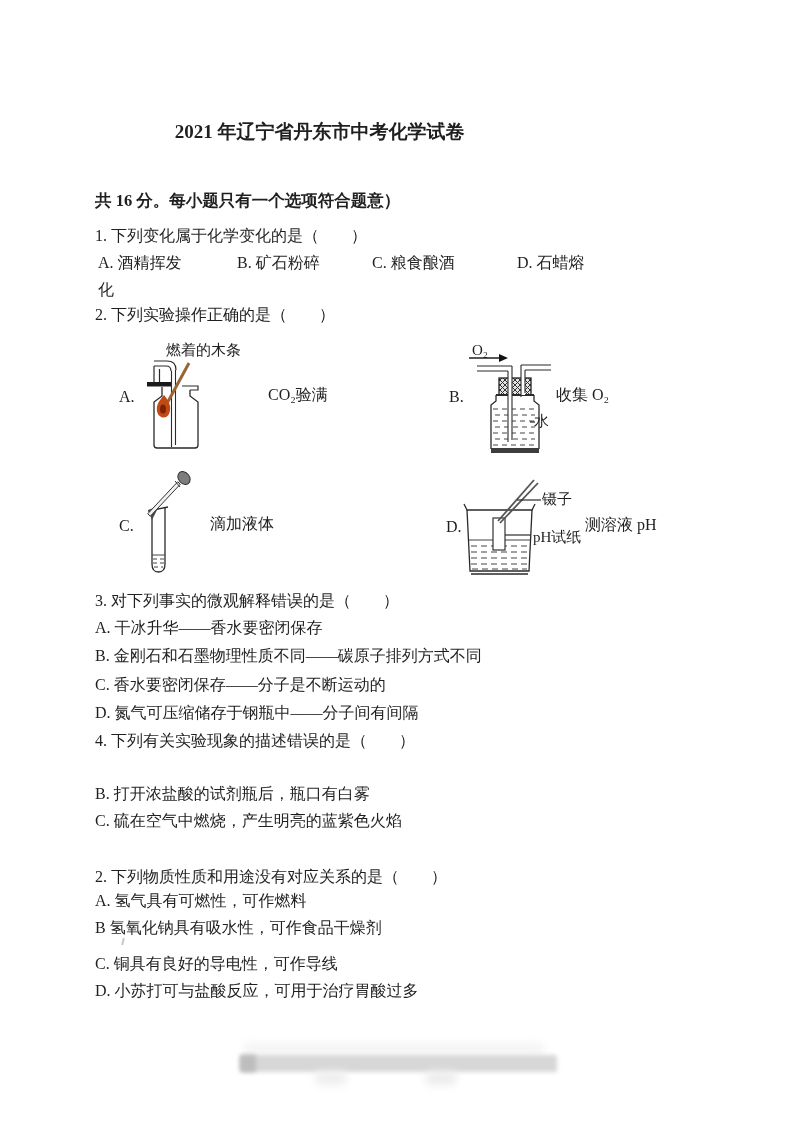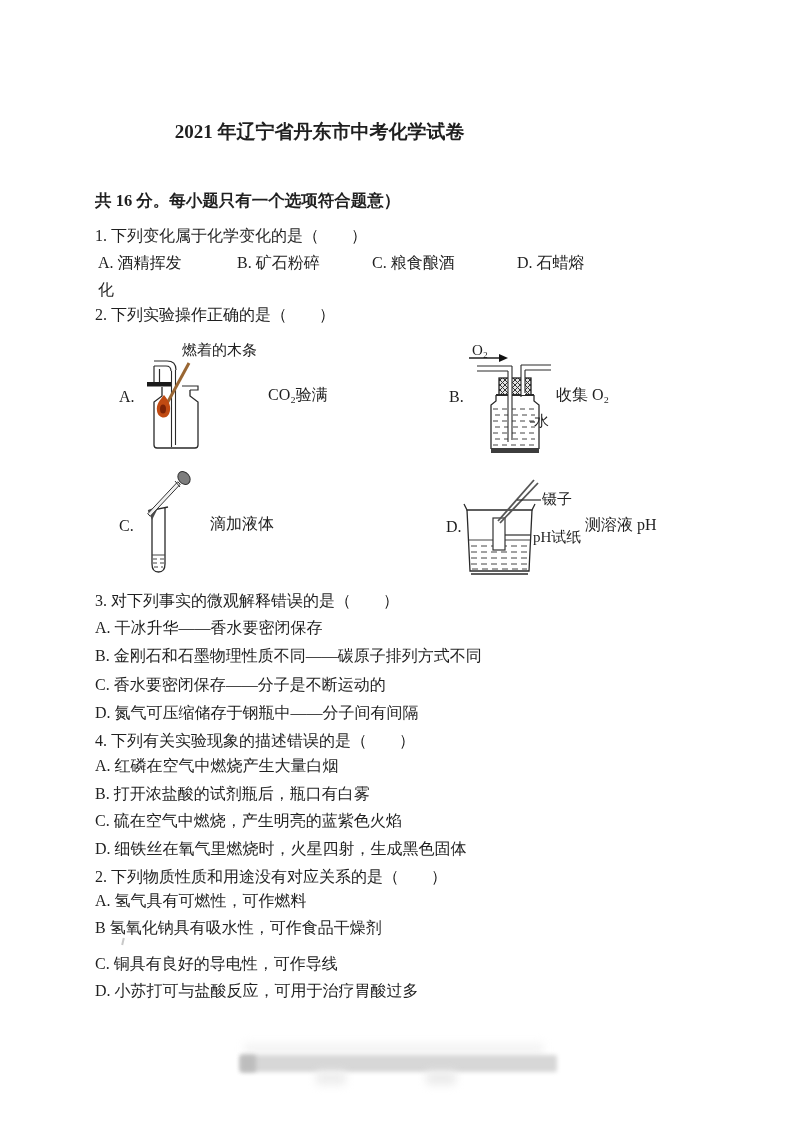--- a/index.html
+++ b/index.html
@@ -30,21 +30,21 @@
 
   <div class="line" style="left:95px;top:226px;">1. 下列变化属于化学变化的是（　　）</div>
   <div class="line" style="left:98px;top:253px;">A. 酒精挥发</div>
   <div class="line" style="left:237px;top:253px;">B. 矿石粉碎</div>
   <div class="line" style="left:372px;top:253px;">C. 粮食酿酒</div>
   <div class="line" style="left:517px;top:253px;">D. 石蜡熔</div>
   <div class="line" style="left:98px;top:280px;">化</div>
 
   <div class="line" style="left:95px;top:305px;">2. 下列实验操作正确的是（　　）</div>
 
-  <div class="line small" style="left:182px;top:340px;font-family:Liberation Serif, serif;">燃着的木条</div>
+  <div class="line small" style="left:166px;top:340px;font-family:Liberation Serif, serif;">燃着的木条</div>
   <div class="line" style="left:119px;top:387px;">A.</div>
   <svg style="left:130px;top:353px;" width="120" height="105" viewBox="0 0 120 105">
 
     <path d="M24,30 V13 M29.5,30 V16" stroke="#2a2a2a" stroke-width="1.2" fill="none"></path>
     <path d="M41,18 Q41,13 36,13 L24,13 M46,17 Q46,8 37,8 L24,8" stroke="#2a2a2a" stroke-width="1.2" fill="none"></path>
 
     <rect x="17" y="29" width="29" height="4.5" fill="#1a1a1a"></rect>
 
     <path d="M32,34 V43 L24,49 V92 Q24,95 27,95 H65 Q68,95 68,92 V49 L60,43 V37" stroke="#2a2a2a" stroke-width="1.3" fill="none"></path>
     <path d="M52,33 H68 V37 H60" stroke="#2a2a2a" stroke-width="1.2" fill="none"></path>
@@ -150,24 +150,22 @@
   <div class="line small" style="left:533px;top:527px;">pH试纸</div>
   <div class="line" style="left:585px;top:515px;">测溶液 pH</div>
 
   <div class="line" style="left:95px;top:591px;">3. 对下列事实的微观解释错误的是（　　）</div>
   <div class="line" style="left:95px;top:618px;">A. 干冰升华——香水要密闭保存</div>
   <div class="line" style="left:95px;top:646px;">B. 金刚石和石墨物理性质不同——碳原子排列方式不同</div>
   <div class="line" style="left:95px;top:675px;">C. 香水要密闭保存——分子是不断运动的</div>
   <div class="line" style="left:95px;top:703px;">D. 氮气可压缩储存于钢瓶中——分子间有间隔</div>
 
   <div class="line" style="left:95px;top:731px;">4. 下列有关实验现象的描述错误的是（　　）</div>
-  <div class="line" style="left:95px;top:756px;">A. 红磷在空气中燃烧产生大量白烟</div>
   <div class="line" style="left:95px;top:784px;">B. 打开浓盐酸的试剂瓶后，瓶口有白雾</div>
   <div class="line" style="left:95px;top:811px;">C. 硫在空气中燃烧，产生明亮的蓝紫色火焰</div>
-  <div class="line" style="left:95px;top:839px;">D. 细铁丝在氧气里燃烧时，火星四射，生成黑色固体</div>
 
   <div class="line" style="left:95px;top:867px;">2. 下列物质性质和用途没有对应关系的是（　　）</div>
   <div class="line" style="left:95px;top:891px;">A. 氢气具有可燃性，可作燃料</div>
   <div class="line" style="left:95px;top:918px;">B 氢氧化钠具有吸水性，可作食品干燥剂</div>
   <div class="artifact" style="left:122px;top:938px;"></div>
   <div class="line" style="left:95px;top:954px;">C. 铜具有良好的导电性，可作导线</div>
   <div class="line" style="left:95px;top:981px;">D. 小苏打可与盐酸反应，可用于治疗胃酸过多</div>
 
   <div class="blurbar" style="left:244px;top:1043px;width:300px;height:12px;background:#f4f4f4;filter:blur(4px);"></div>
   <div class="blurbar" style="left:240px;top:1055px;width:317px;height:17px;background:#d7d7d7;filter:blur(2px);"></div>

